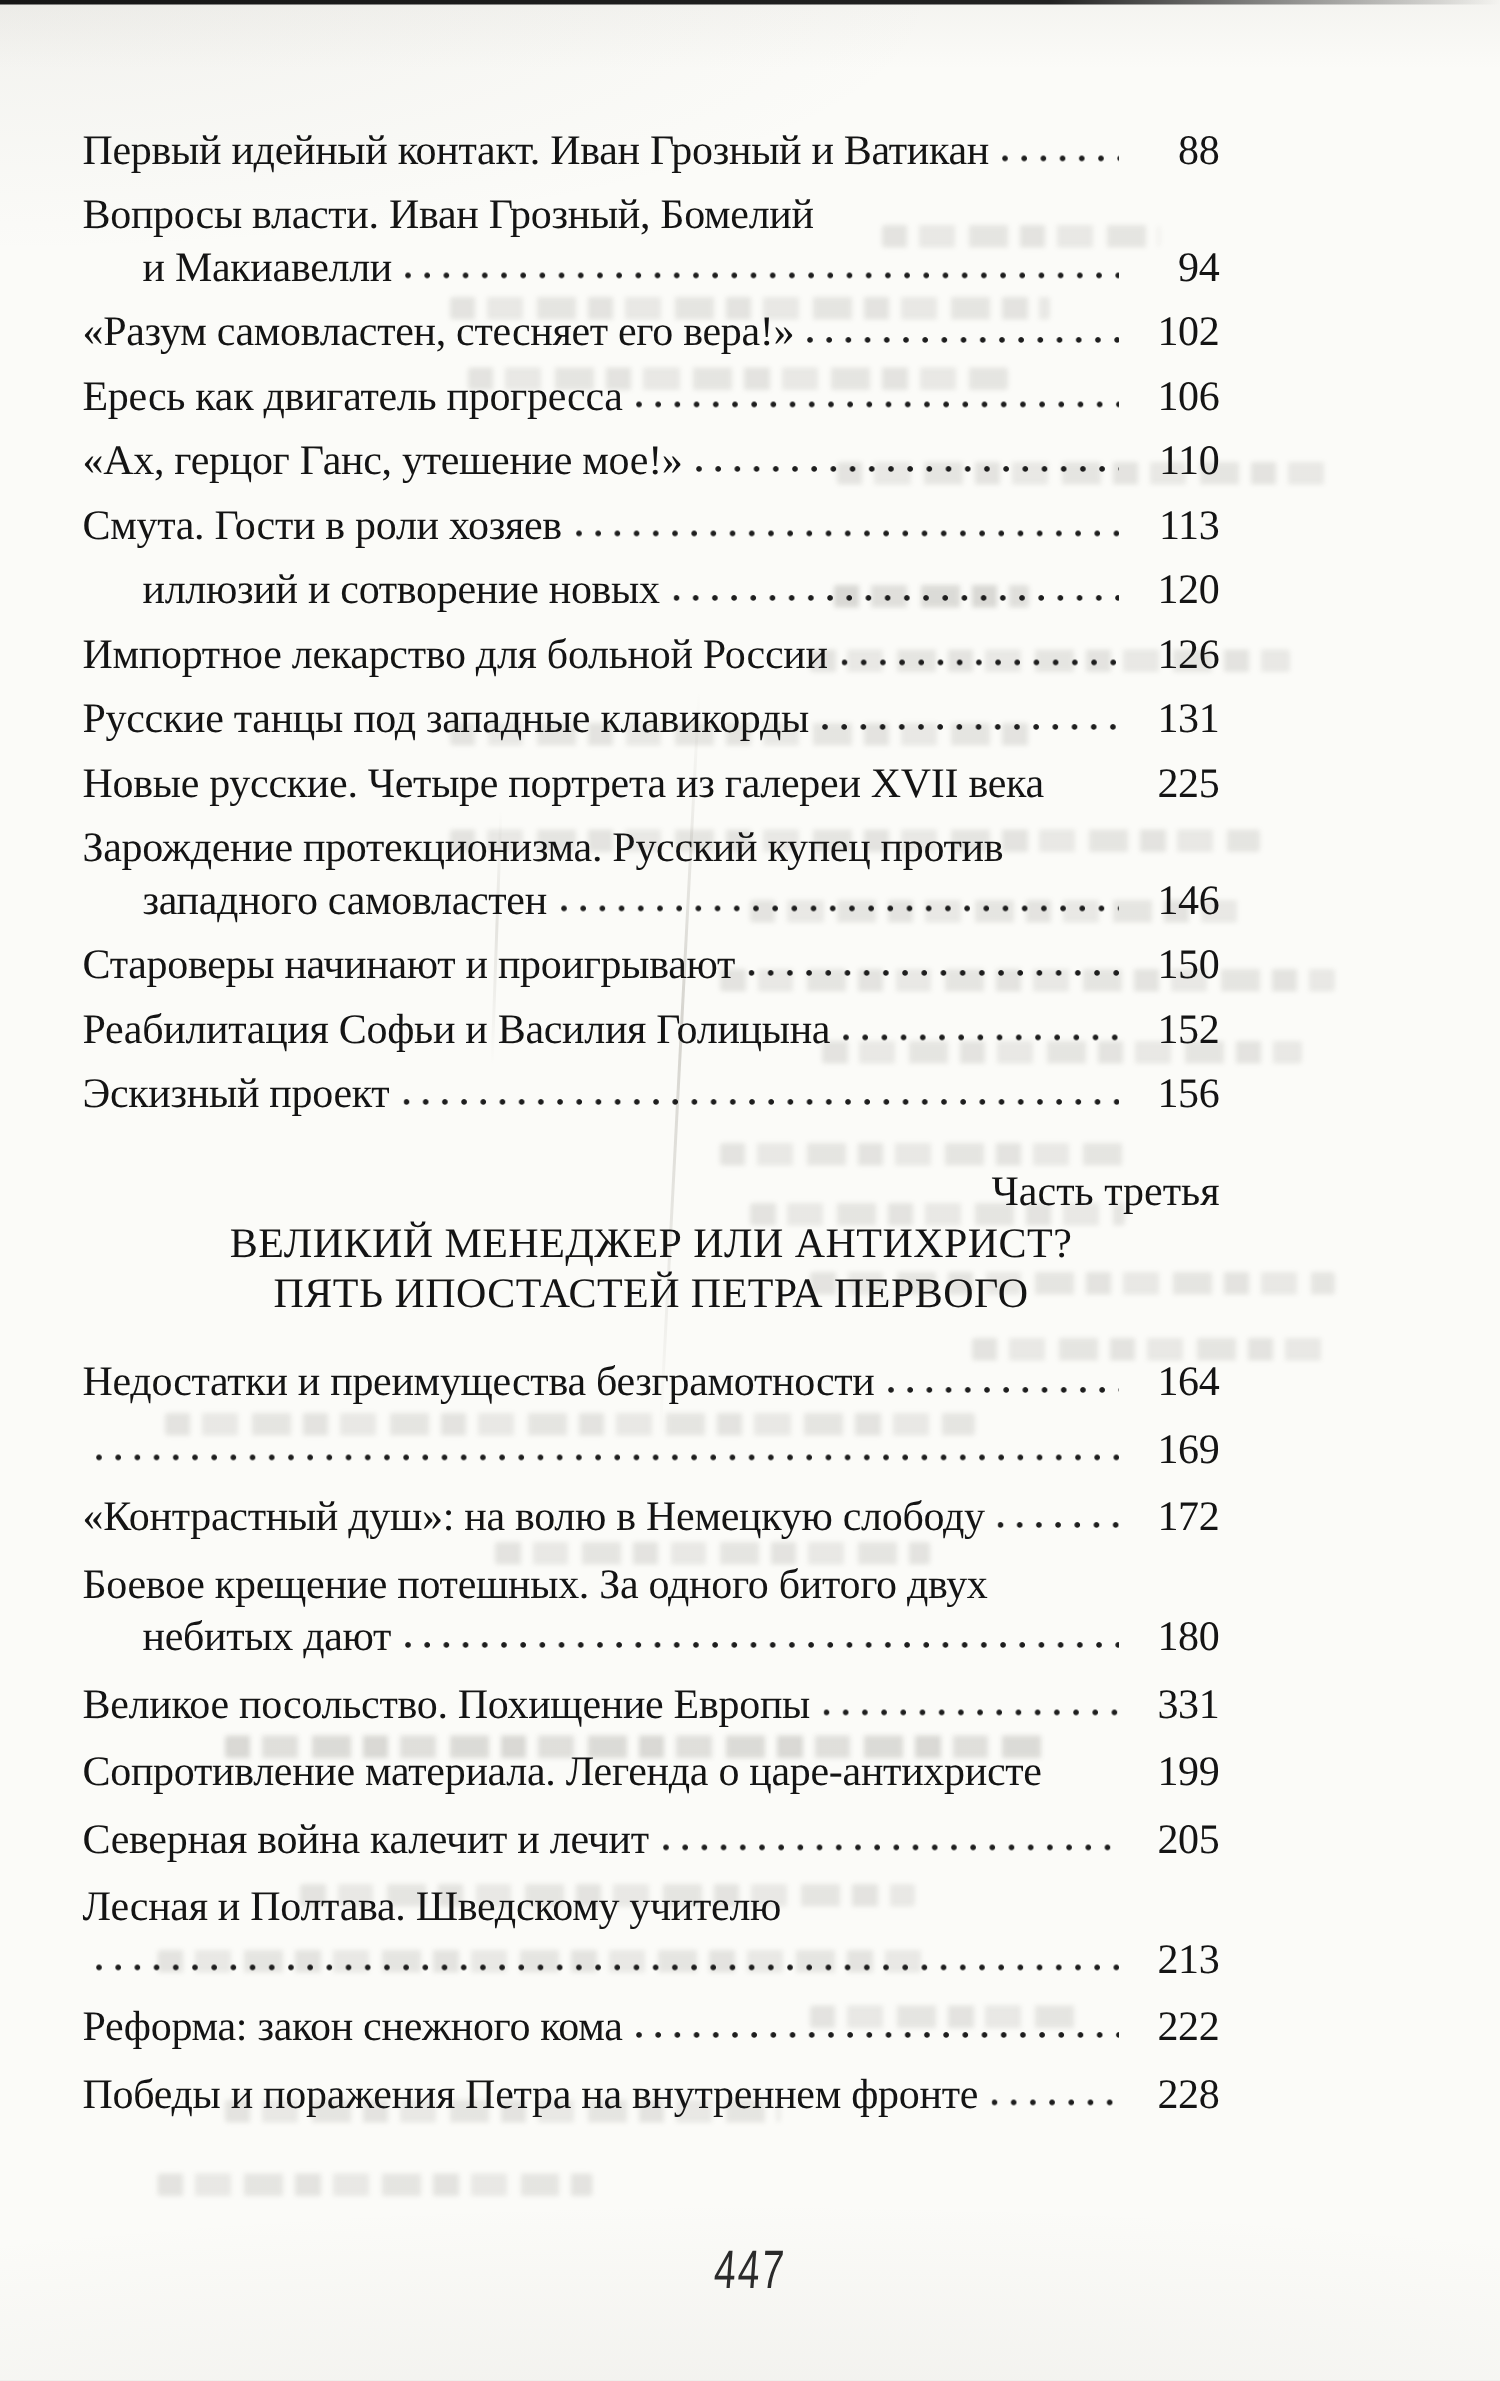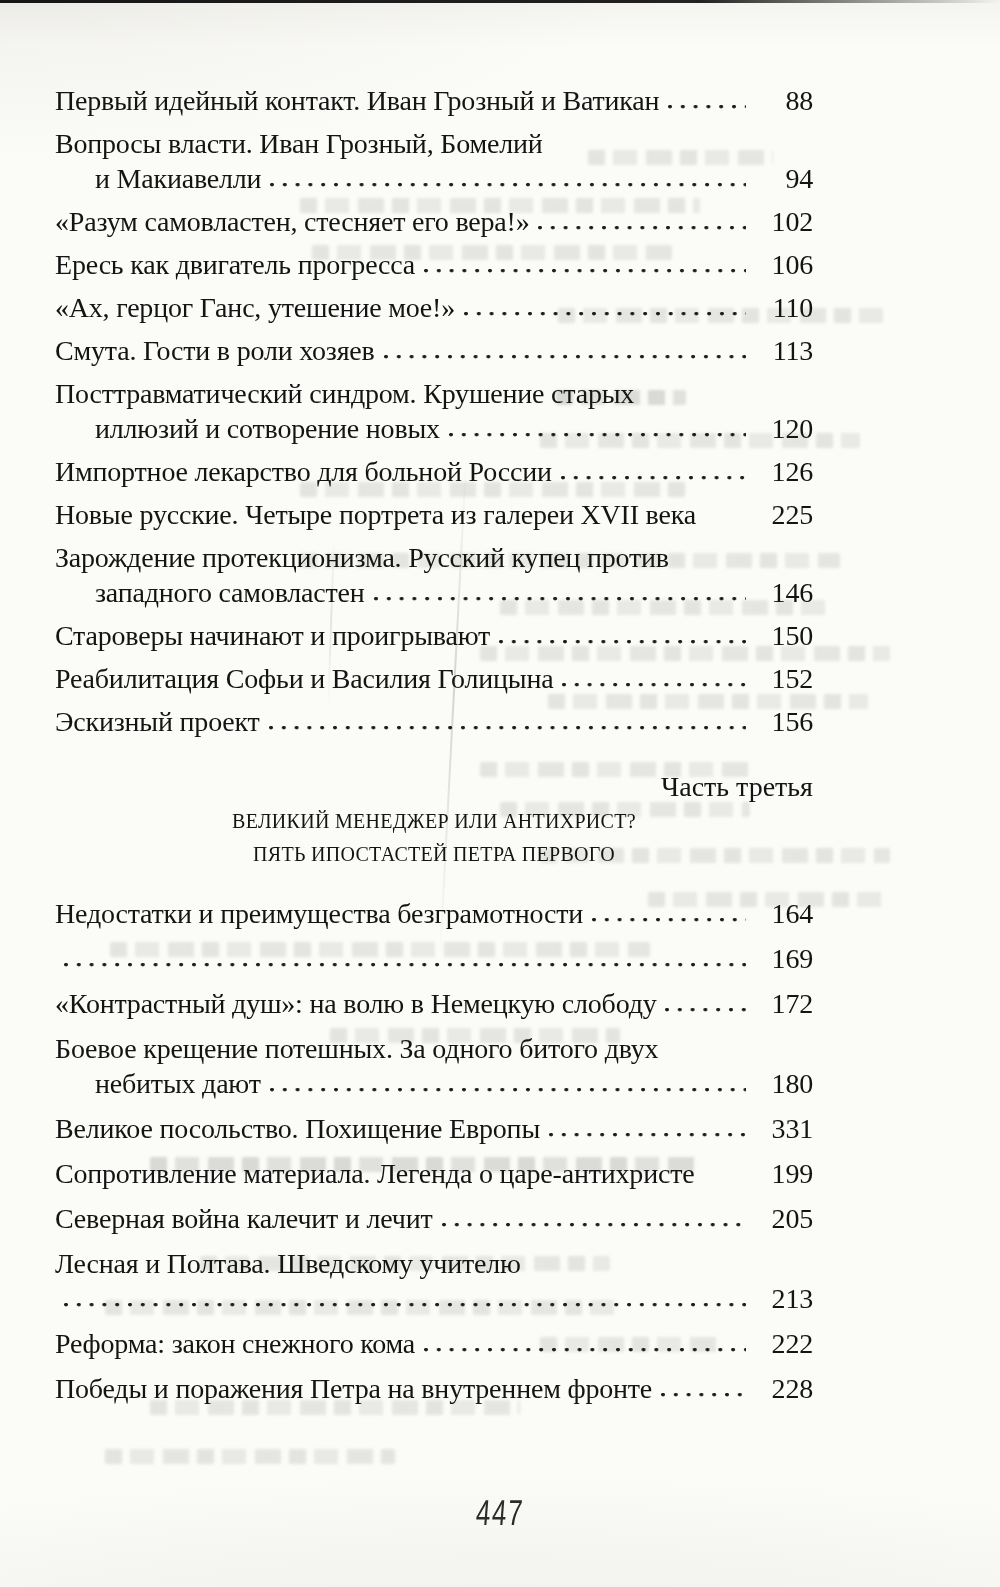--- a/index.html
+++ b/index.html
@@ -41,21 +41,21 @@
     background-position:left bottom;
   }
   .dots.nodots { background:none; }
   .pg { flex:0 0 auto; width:62px; text-align:right; }
 
   .part2 .row { margin-bottom:11px; }
   .part2 .row.first { margin-bottom:1px; }
 
   .section { text-align:center; margin:30px 0 26px; }
   .section .kicker { font-size:28px; line-height:36px;text-align:right; }
-  .section .h { font-size:20px; line-height:33px; letter-spacing:0.3px; }
+  .section .h { font-size:28px; line-height:33px; letter-spacing:0.3px; }
 
   .folio {
     position:absolute; top:1492px; left:0; width:100%;
     text-align:center;
     font-family:"Liberation Sans", sans-serif;
     font-size:36px; color:#2b2b2b; letter-spacing:2px;
     transform:scaleX(0.72) skewX(-6deg);
   }
 
   
@@ -141,35 +141,37 @@
         <span class="dots"></span>
         <span class="pg">110</span>
       </div>
 
       <div class="row">
         <span class="t">Смута. Гости в роли хозяев</span>
         <span class="dots"></span>
         <span class="pg">113</span>
       </div>
 
-      <div class="row first">
-        <span class="t">Посттравматический синдром. Крушение старых</span>
-      </div>
       <div class="row">
         <span class="t ind">иллюзий и сотворение новых</span>
         <span class="dots"></span>
         <span class="pg">120</span>
       </div>
 
       <div class="row">
         <span class="t">Импортное лекарство для больной России</span>
         <span class="dots"></span>
         <span class="pg">126</span>
       </div>
 
+      <div class="row">
+        <span class="t">Русские танцы под западные клавикорды</span>
+        <span class="dots"></span>
+        <span class="pg">131</span>
+      </div>
 
       <div class="row">
         <span class="t">Новые русские. Четыре портрета из галереи XVII века</span>
         <span class="dots nodots"></span>
         <span class="pg">225</span>
       </div>
 
       <div class="row first">
         <span class="t">Зарождение протекционизма. Русский купец против</span>
       </div>

